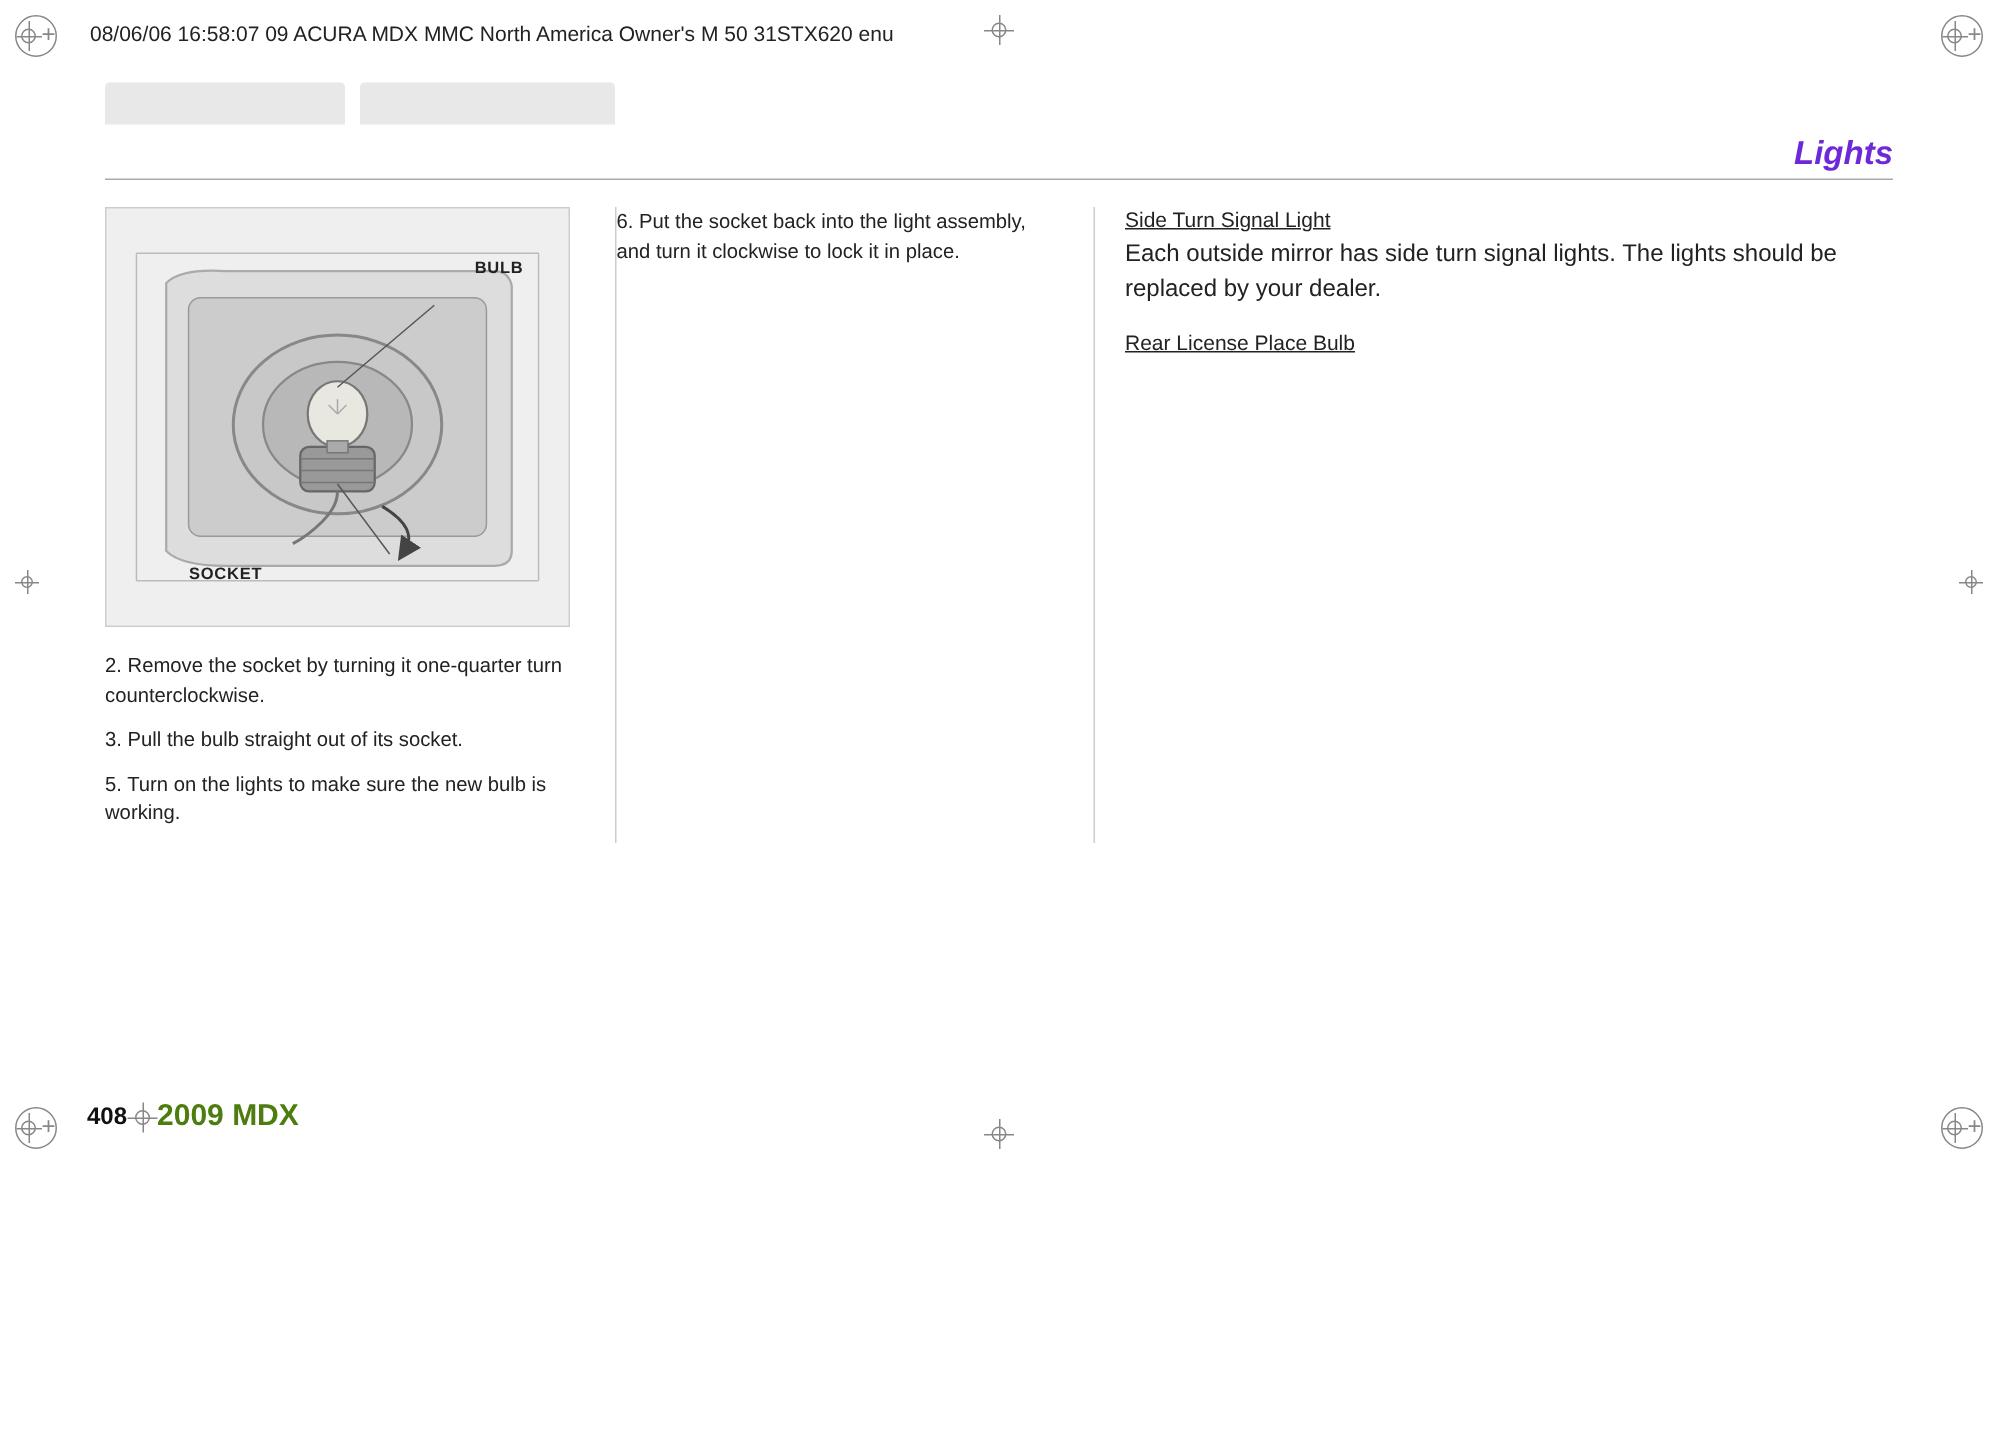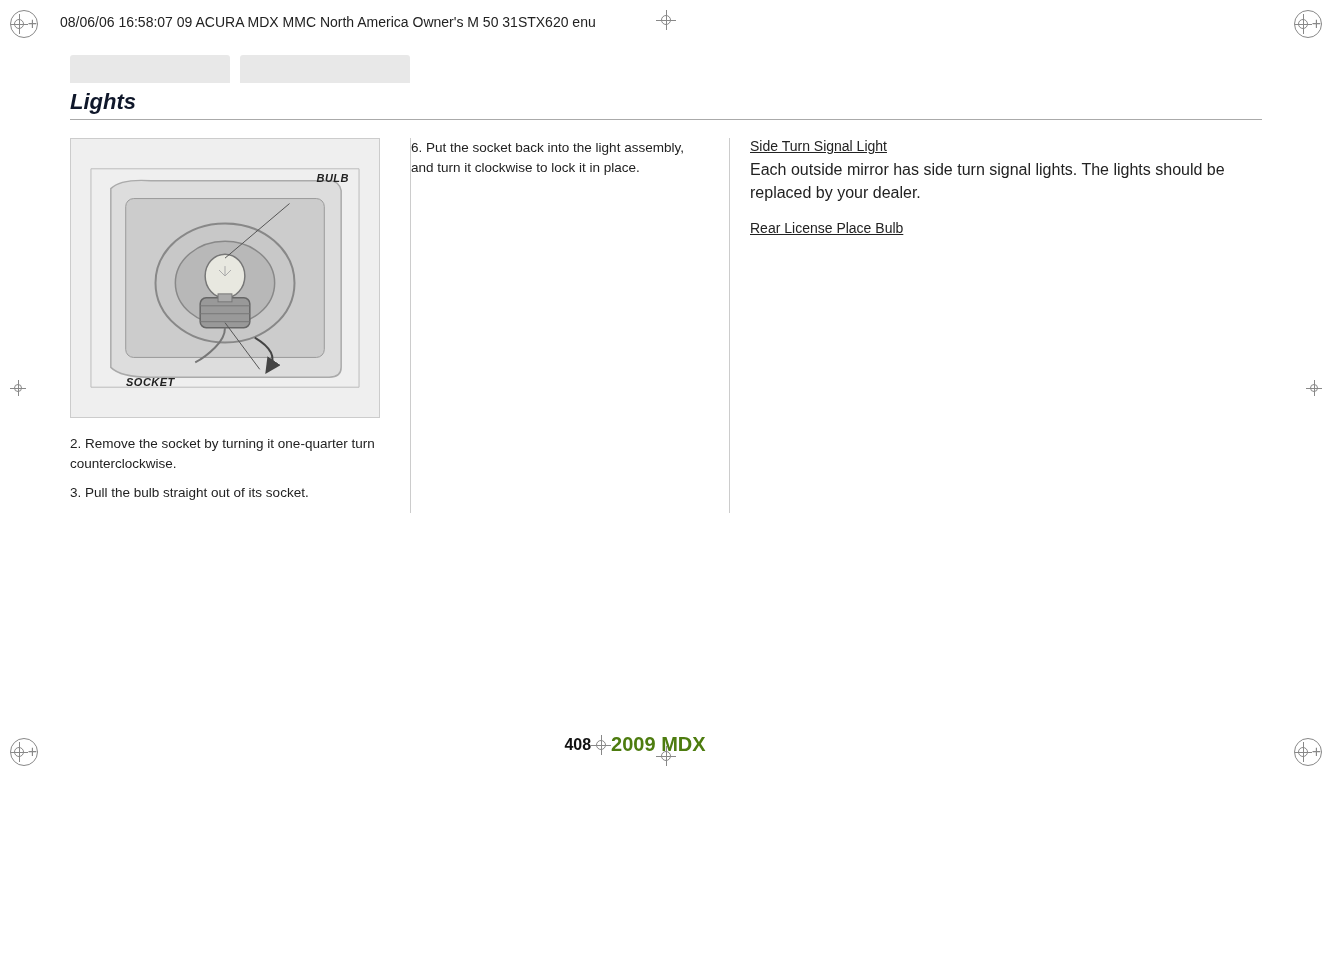--- a/index.html
+++ b/index.html
@@ -155,23 +155,24 @@
       width: 170px;
       height: 28px;
       background: #e8e8e8;
       border-radius: 3px 3px 0 0;
     }
 
     .page-title {
       font-size: 22px;
       font-weight: bold;
       font-style: italic;
-      color: #0f172a;
+      color: #6d28d9;
       margin-bottom: 4px;
       margin-top: 4px;
+      text-align: right;
     }
 
     .title-divider {
       border: none;
       border-top: 1.5px solid #aaa;
       margin-bottom: 18px;
     }
 
     
     .three-col {
@@ -201,21 +202,20 @@
 
     
     .illustration-box {
       width: 310px;
       height: 280px;
       background: #f0f0f0;
       border: 1px solid #ccc;
       position: relative;
       margin-bottom: 16px;
       overflow: hidden;
-      font-style: italic;
     }
 
     
     .illustration-svg {
       width: 100%;
       height: 100%;
     }
 
     
     .step-text {
@@ -235,25 +235,25 @@
     .section-body {
       font-size: 16px;
       line-height: 1.45;
       margin-bottom: 16px;
     }
 
     
     .footer {
       position: absolute;
       bottom: 20px;
-      left: 68px;
+      left: 58px;
       right: 70px;
       display: flex;
       align-items: center;
-      justify-content: center;
+      justify-content: flex-start;
     }
 
     .page-number {
       font-size: 16px;
       font-weight: bold;
       color: #111;
     }
 
     .footer-center {
       font-size: 20px;
@@ -393,20 +393,23 @@
             <span class="label-socket">SOCKET</span>
           </div>
         </div>
 
         <div class="step-text">
           <span>2. </span><span>Remove the socket by turning it one-quarter turn counterclockwise.</span>
         </div>
         <div class="step-text">
           <span>3. </span><span>Pull the bulb straight out of its socket.</span>
         </div>
+        <div class="step-text">
+          <span>5. </span><span>Turn on the lights to make sure the new bulb is working.</span>
+        </div>
 
       </div>
 
       <div class="col-mid">
 
         <div class="step-text">
           <span>6. </span><span>Put the socket back into the light assembly, and turn it clockwise to lock it in place.</span>
         </div>
 
       </div>

